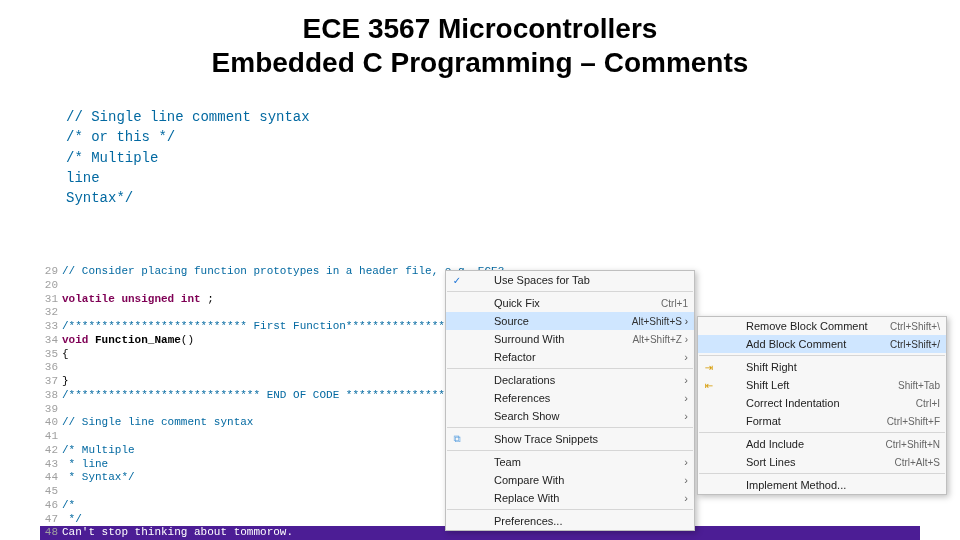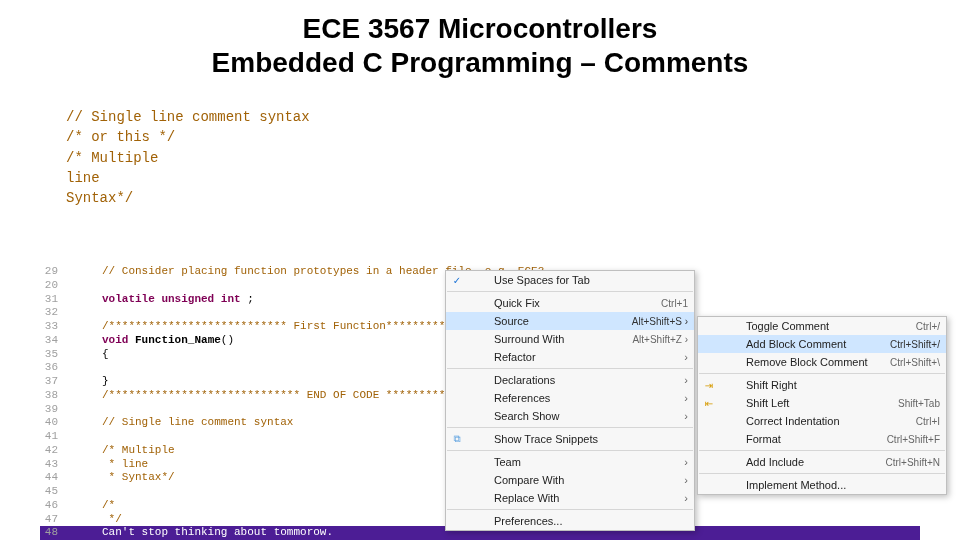--- a/index.html
+++ b/index.html
@@ -20,32 +20,32 @@
     font-weight: 700;
     color: #000;
     line-height: 1.2;
   }
   .big-code {
     margin: 28px 0 10px 66px;
     font-family: "Consolas", "Courier New", monospace;
     font-size: 14px;
     line-height: 1.45;
   }
-  .comment { color: #a16207; }
+  .comment { color: #0369a1; }
 
   .ide {
     position: absolute;
     left: 40px;
     top: 265px;
     width: 880px;
     font-family: "Consolas", "Courier New", monospace;
     font-size: 11px;
     line-height: 1.25;
   }
-  .ide-row { display: flex; gap: 40px; }
+  .ide-row { display: flex; }
   .gutter {
     width: 22px;
     color: #a0a0a0;
     text-align: right;
     padding-right: 4px;
     flex-shrink: 0;
     user-select: none;
   }
   .codecell { white-space: pre; }
   .kw { color: #7f0055; font-weight: 600; }
@@ -241,31 +241,27 @@
     <div class="menu-item arrow">
       <span class="label">Replace With</span>
     </div>
     <div class="menu-sep"></div>
     <div class="menu-item">
       <span class="label">Preferences...</span>
     </div>
   </div>
 <div class="menu menu2" id="menu2">
     <div class="menu-item">
-      <span class="label">Toggle Comment</span>
-      <span class="accel">Ctrl+/</span>
+      <span class="label">Remove Block Comment</span>
+      <span class="accel">Ctrl+Shift+\</span>
     </div>
     <div class="menu-item hl">
       <span class="label">Add Block Comment</span>
       <span class="accel">Ctrl+Shift+/</span>
     </div>
-    <div class="menu-item">
-      <span class="label">Remove Block Comment</span>
-      <span class="accel">Ctrl+Shift+\</span>
-    </div>
     <div class="menu-sep"></div>
     <div class="menu-item">
       <span class="lefticon ic-y">⇥</span>
       <span class="label">Shift Right</span>
     </div>
     <div class="menu-item">
       <span class="lefticon ic-y">⇤</span>
       <span class="label">Shift Left</span>
       <span class="accel">Shift+Tab</span>
     </div>
@@ -275,17 +271,21 @@
     </div>
     <div class="menu-item">
       <span class="label">Format</span>
       <span class="accel">Ctrl+Shift+F</span>
     </div>
     <div class="menu-sep"></div>
     <div class="menu-item">
       <span class="label">Add Include</span>
       <span class="accel">Ctrl+Shift+N</span>
     </div>
+    <div class="menu-item">
+      <span class="label">Sort Lines</span>
+      <span class="accel">Ctrl+Alt+S</span>
+    </div>
     <div class="menu-sep"></div>
     <div class="menu-item">
       <span class="label">Implement Method...</span>
     </div>
   </div>
 
 </body></html>

